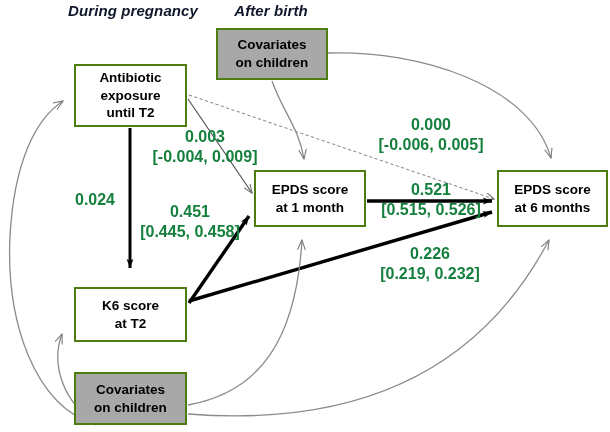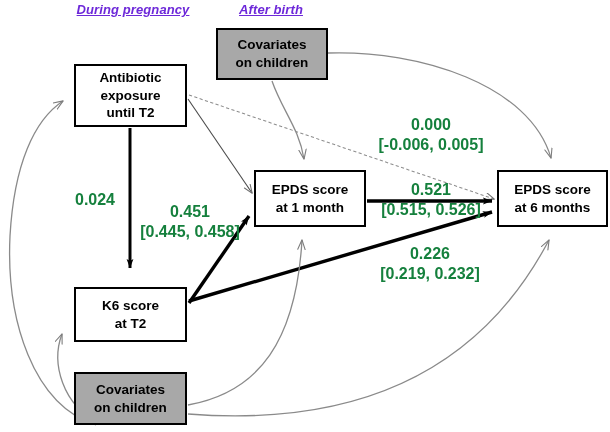--- a/index.html
+++ b/index.html
@@ -21,31 +21,30 @@
     position: absolute;
     left: 0;
     top: 0;
     width: 610px;
     height: 432px;
   }
   .period-label {
     position: absolute;
     font-style: italic;
     font-weight: bold;
-    font-size: 13px;
-    color: #6d28d9;
+    font-size: 15px;
+    color: #0f172a;
     white-space: nowrap;
     transform: translateX(-50%);
     letter-spacing: 0.1px;
-    text-decoration: underline;
   }
   .node-box {
     position: absolute;
     box-sizing: border-box;
-    border: 2px solid #000000;
+    border: 2px solid #4d7c0f;
     display: flex;
     align-items: center;
     justify-content: center;
     text-align: center;
     font-size: 13.5px;
     font-weight: bold;
     line-height: 1.30;
     color: #000;
     background: #ffffff;
     padding: 2px 3px;
@@ -151,20 +150,24 @@
     </span>
   </div>
 
   <div class="node-box shaded" style="left:74px; top:372px; width:113px; height:53px;">
     <span>
       <span>Covariates</span><br>
       <span>on children</span>
     </span>
   </div>
 
+  <div class="coef-label" style="left:205px; top:147px;">
+    <span class="est">0.003</span>
+    <span class="ci">[-0.004, 0.009]</span>
+  </div>
 
   <div class="coef-label" style="left:95px; top:200px;text-align:center;">
     <span class="est">0.024</span>
   </div>
 
   <div class="coef-label" style="left:190px; top:222px;">
     <span class="est">0.451</span>
     <span class="ci">[0.445, 0.458]</span>
   </div>
 

